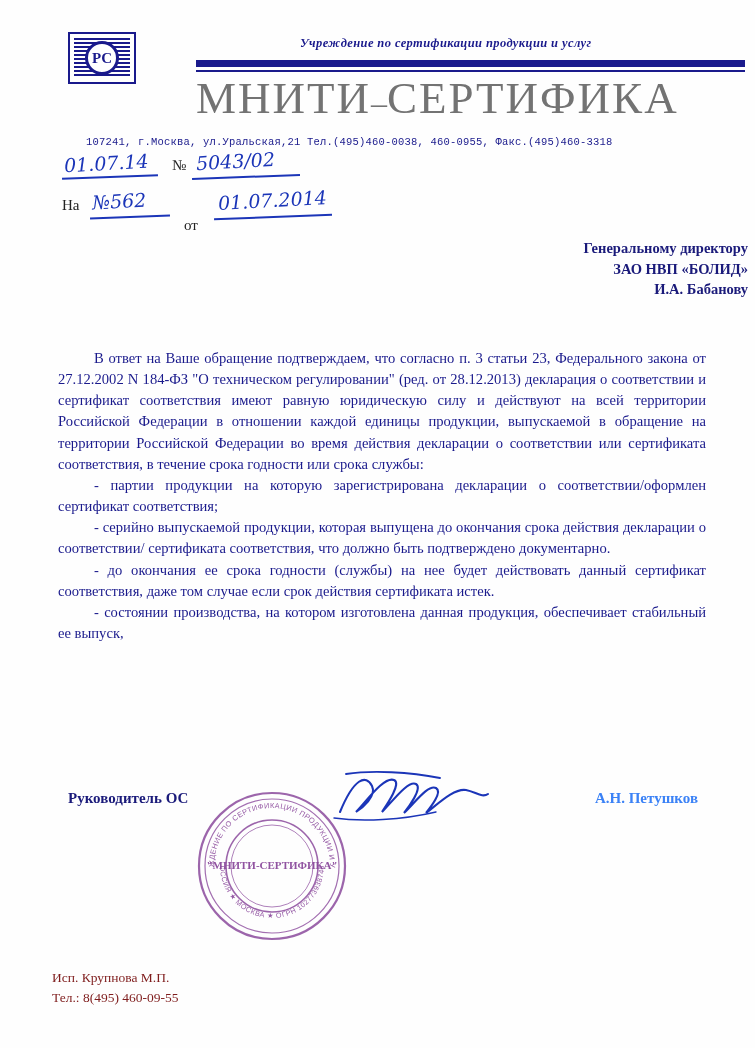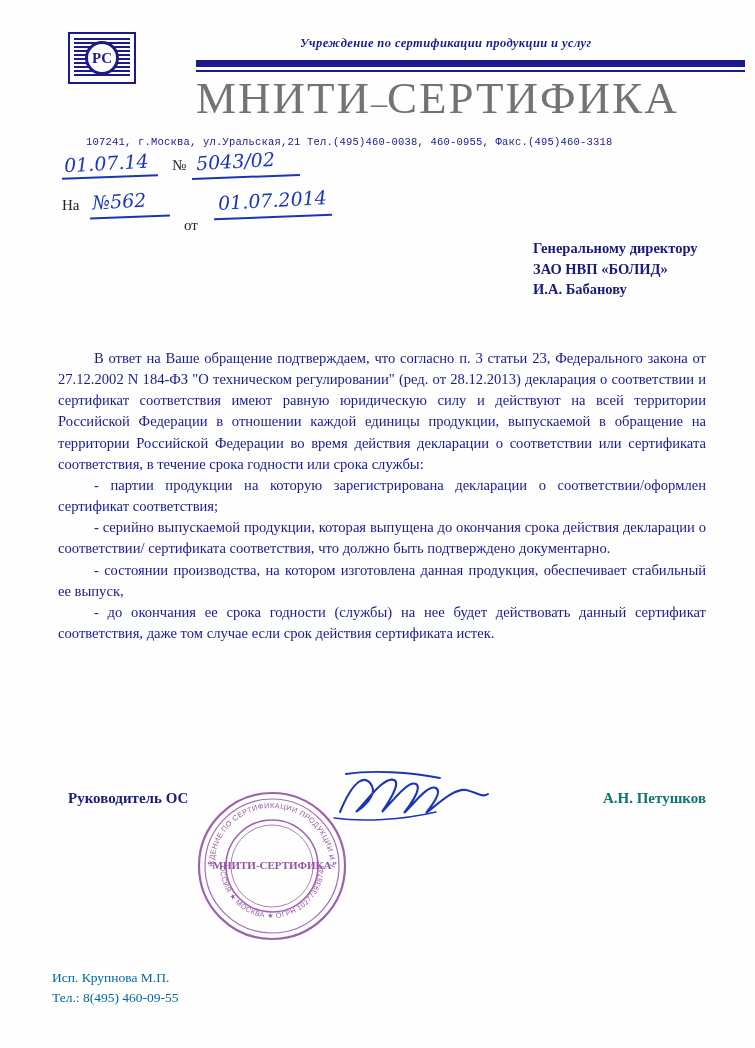--- a/index.html
+++ b/index.html
@@ -169,20 +169,21 @@
   .addressee {
     position: absolute;
     left: 533px;
     top: 238px;
     width: 215px;
     font-family: "Liberation Serif", serif;
     font-weight: bold;
     font-size: 14.5px;
     line-height: 1.42;
     color: #1a1a7a;
+    text-align: right;
   }
 
   
   .body-text {
     position: absolute;
     left: 58px;
     top: 348px;
     width: 648px;
     font-family: "Liberation Serif", serif;
     font-size: 14.6px;
@@ -210,26 +211,26 @@
     position: absolute;
     left: 8px;
     top: 0;
     font-family: "Liberation Serif", serif;
     font-weight: bold;
     font-size: 15px;
     color: #1a1a7a;
   }
   .sign-right {
     position: absolute;
-    right: 4px;
+    right: 12px;
     top: 0;
     font-family: "Liberation Serif", serif;
     font-weight: bold;
     font-size: 15px;
-    color: #0f766e;
+    color: #3b82f6;
   }
 
   
   .signature-scribble {
     position: absolute;
     left: 332px;
     top: 768px;
     width: 160px;
     height: 60px;
     pointer-events: none;
@@ -246,21 +247,21 @@
   .stamp svg { display:block; }
 
   
   .footer {
     position: absolute;
     left: 52px;
     top: 968px;
     font-family: "Liberation Serif", serif;
     font-size: 13.5px;
     line-height: 1.5;
-    color: #0369a1;
+    color: #7f1d1d;
   }
 </style>
 </head>
 <body>
 
 <div class="page">
 
   <div class="letterhead">
 
     <div class="logo-box">
@@ -309,22 +310,22 @@
   <div class="addressee">
     <div>Генеральному директору</div>
     <div>ЗАО НВП «БОЛИД»</div>
     <div>И.А. Бабанову</div>
   </div>
 
   <div class="body-text">
     <p>В ответ на Ваше обращение подтверждаем, что согласно п. 3 статьи 23, Федерального закона от 27.12.2002 N 184-ФЗ "О техническом регулировании" (ред. от 28.12.2013) декларация о соответствии и сертификат соответствия имеют равную юридическую силу и действуют на всей территории Российской Федерации в отношении каждой единицы продукции, выпускаемой в обращение на территории Российской Федерации во время действия декларации о соответствии или сертификата соответствия, в течение срока годности или срока службы:</p>
     <p class="dash-item">- партии продукции на которую зарегистрирована декларации о соответствии/оформлен сертификат соответствия;</p>
     <p class="dash-item">- серийно выпускаемой продукции, которая выпущена до окончания срока действия декларации о соответствии/ сертификата соответствия, что должно быть подтверждено документарно.</p>
+    <p class="dash-item">- до окончания ее срока годности (службы) на нее будет действовать данный сертификат соответствия, даже  том случае если срок действия сертификата истек.</p>
     <p class="dash-item">- состоянии производства, на котором изготовлена данная продукция, обеспечивает стабильный ее выпуск,</p>
-    <p class="dash-item">- до окончания ее срока годности (службы) на нее будет действовать данный сертификат соответствия, даже  том случае если срок действия сертификата истек.</p>
   </div>
 
   <div class="sign-row">
     <div class="sign-left">Руководитель ОС</div>
     <div class="sign-right">А.Н. Петушков</div>
   </div>
 
   <div class="signature-scribble">
     <svg width="160" height="60" viewBox="0 0 160 60" fill="none" xmlns="http://www.w3.org/2000/svg">
       <path d="M8 44 C22 10, 34 6, 40 18 C45 28, 30 40, 24 44 C34 34, 52 8, 62 12 C70 15, 54 38, 50 44 C60 34, 76 12, 84 16 C91 20, 76 40, 72 45 C82 36, 96 16, 104 20 C111 24, 98 40, 94 45 C106 36, 122 20, 134 22 C144 24, 150 30, 156 26" stroke="#1b35b8" stroke-width="2.1" stroke-linecap="round" fill="none"></path>

